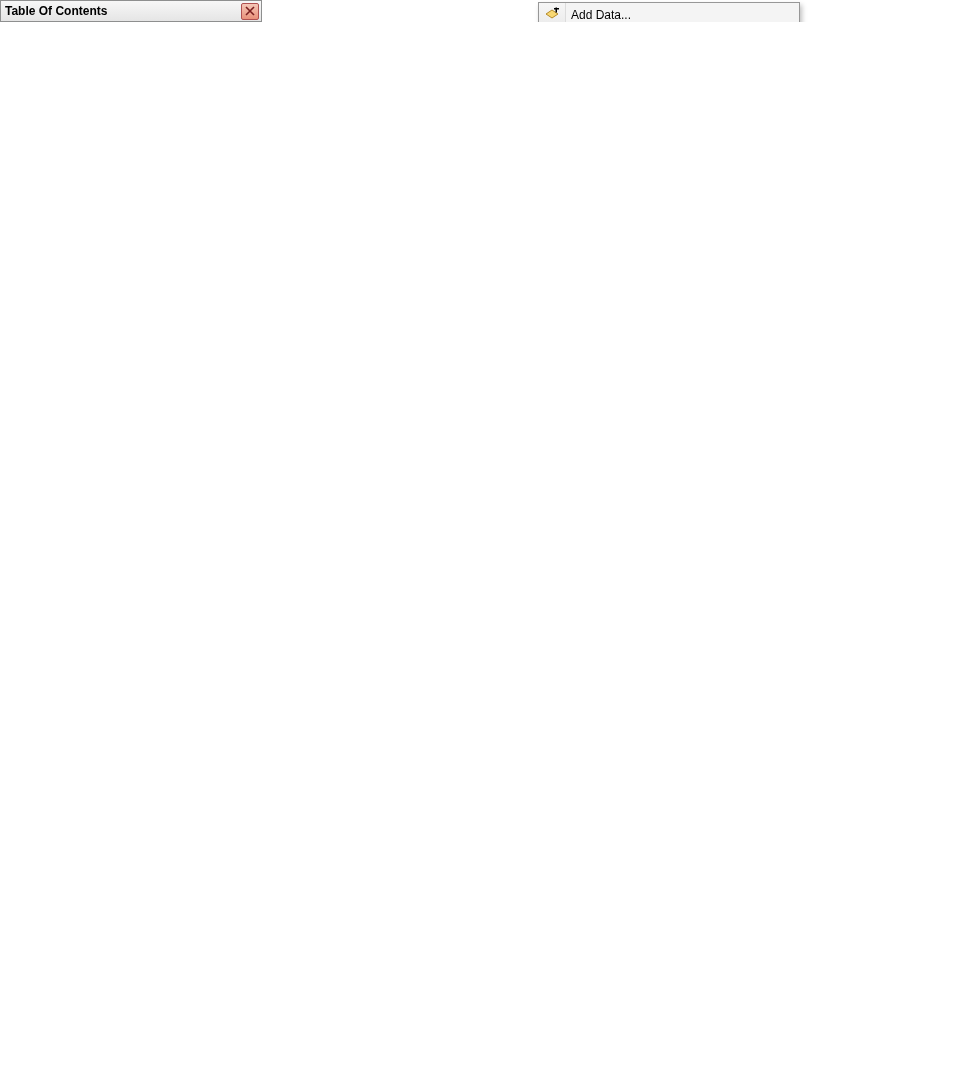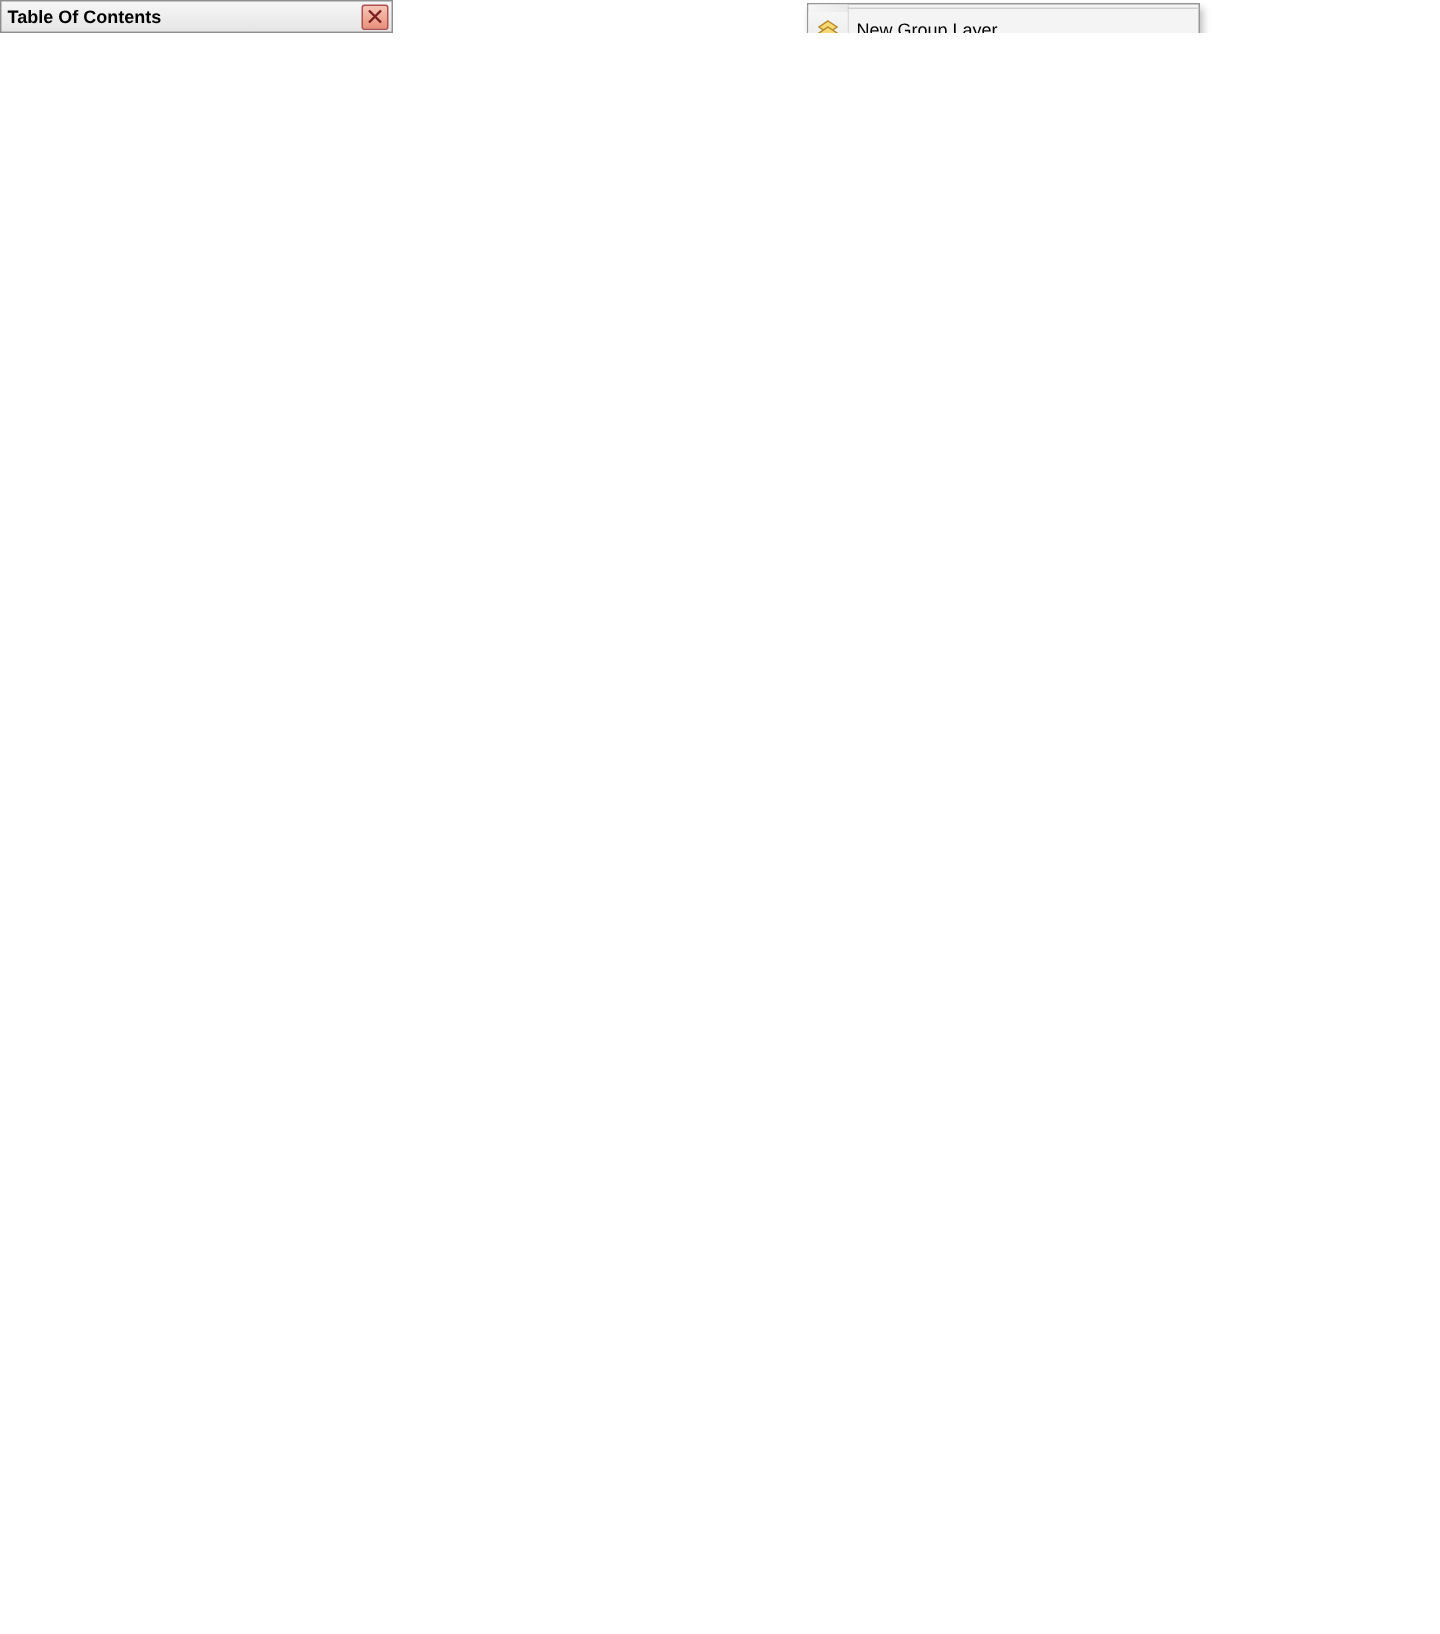--- a/index.html
+++ b/index.html
@@ -442,20 +442,30 @@
           </svg>
         </div>
         <div class="label">Properties...</div>
       </div>
     </div>
 </div>
 
 <div class="ctx-menu" id="frame-ctx" style="left:538px;top:2px;width:260px;">
   <div class="iconstrip"></div>
   <div class="rows" id="frame-ctx-rows">
+      <div class="row">
+        <div class="iconcol">
+          <svg class="icn" viewBox="0 0 16 16">
+            <polygon points="8,3 14,7 8,11 2,7" fill="#f8d873" stroke="#b58b2a"></polygon>
+            <rect x="10" y="1" width="5" height="1.5" fill="#000"></rect>
+            <rect x="11.5" y="-0.5" width="1.5" height="5" fill="#000" transform="translate(0,1)"></rect>
+          </svg>
+        </div>
+        <div class="label">Add Data...</div>
+      </div>
       <div class="sep"></div>
       <div class="row">
         <div class="iconcol">
           <svg class="icn" viewBox="0 0 16 16">
             <polygon points="8,2 14,6 8,10 2,6" fill="#f8d873" stroke="#b58b2a"></polygon>
             <polygon points="8,6 14,10 8,14 2,10" fill="#f8d873" stroke="#b58b2a"></polygon>
           </svg>
         </div>
         <div class="label">New Group Layer</div>
       </div>

